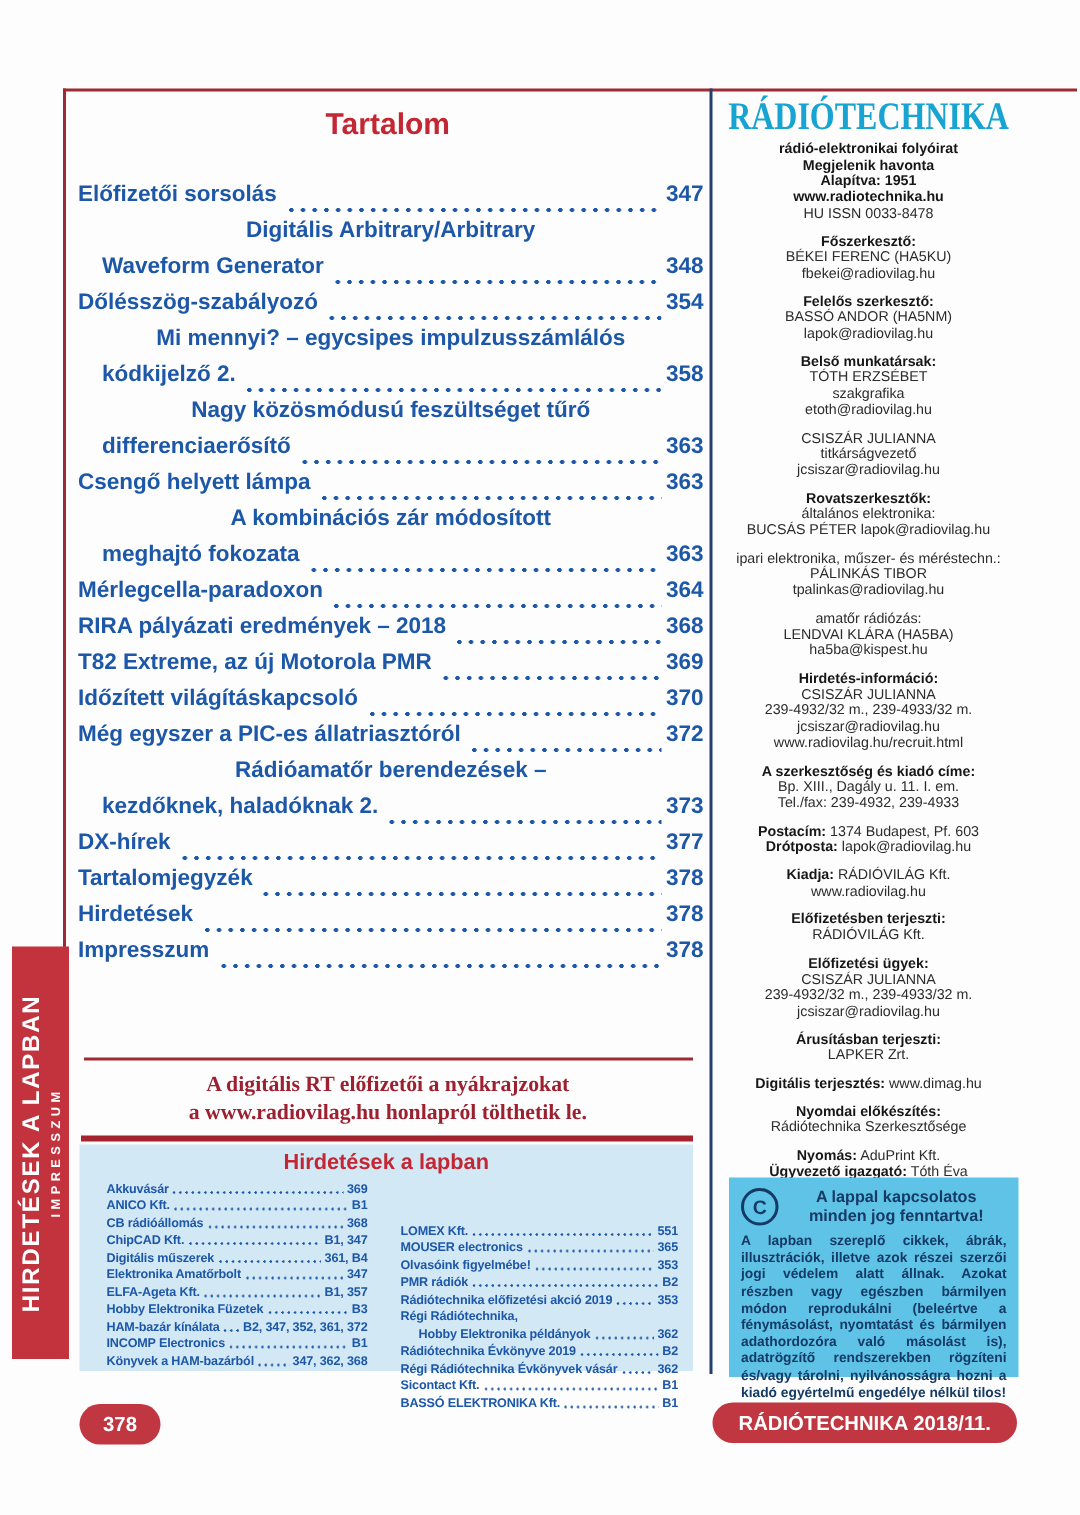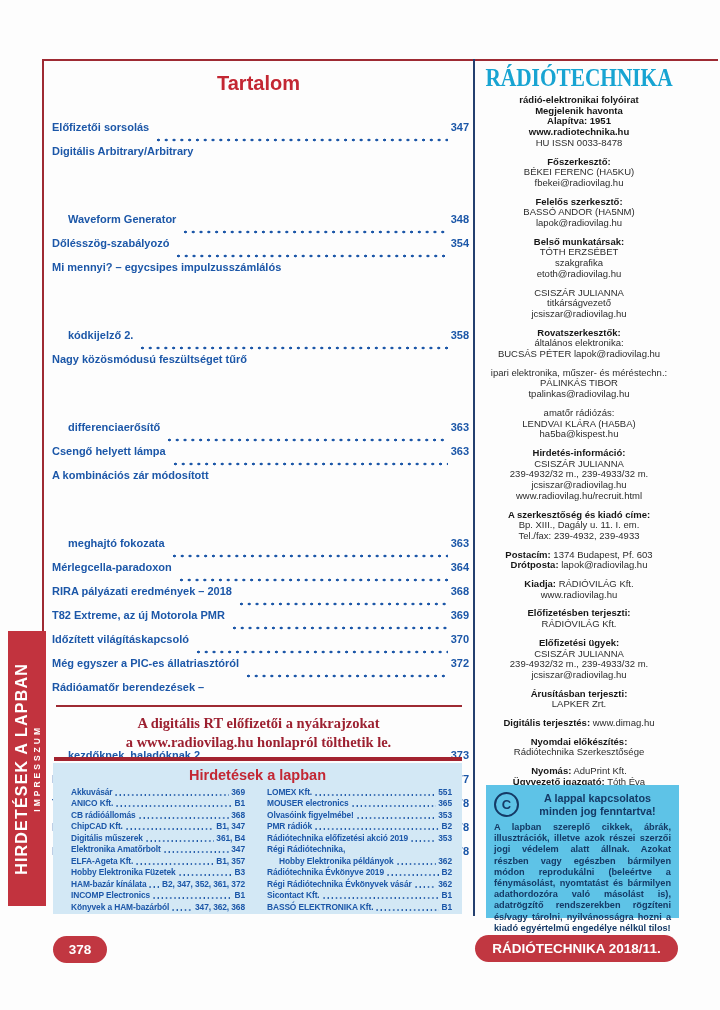--- a/index.html
+++ b/index.html
@@ -17,37 +17,37 @@
   .red-bar{position:absolute;left:8px;top:631px;width:38px;height:275px;background:#c2333e;
            display:flex;flex-direction:row;align-items:center;justify-content:center;gap:1px;}
   .vert{writing-mode:vertical-rl;transform:rotate(180deg);color:#fff;font-weight:bold;white-space:nowrap;}
   .vert-main{font-size:16px;letter-spacing:1.2px;}
   .vert-sub{font-size:8.5px;letter-spacing:3px;}
 
   
   .toc{position:absolute;left:44px;top:62px;width:429px;}
   .toc-title{font-size:20px;font-weight:bold;color:#c32733;text-align:center;margin:10px 0 26px 0;}
   .toc-row{display:flex;align-items:baseline;height:24px;padding:0 4px 0 8px;
-           color:#1c57a8;font-weight:bold;font-size:11px;}
-  .toc-row.indent{padding-left:24px;margin-top:44px;}
+           color:#1c57a8;font-weight:bold;font-size:15px;justify-content:center;}
+  .toc-row.indent{padding-left:24px;}
   .leader{flex:1;align-self:flex-end;height:4px;margin:0 2px 3px 7px;min-width:6px;
           background-image:radial-gradient(circle at 2.2px 2px, #1c57a8 1.35px, rgba(0,0,0,0) 1.6px);
           background-size:7.8px 4px;background-repeat:repeat-x;}
   .toc-page{margin-left:1px;}
 
   
   .note{position:absolute;left:44px;top:714px;width:429px;text-align:center;
         font-family:"Liberation Serif",serif;font-weight:bold;font-size:14.5px;line-height:19px;color:#9c2030;}
 
   
   .ads-box{position:absolute;left:53px;top:763px;width:409px;height:151px;background:#d3e8f5;box-sizing:border-box;}
   .ads-title{color:#c32733;font-weight:bold;font-size:14.5px;text-align:center;margin-top:4px;}
   .ads-cols{display:flex;padding:3px 10px 0 18px;gap:22px;}
   .ads-col{width:174px;}
-  .ads-col.right{flex:1;}
+  .ads-col.right{flex:1;margin-top:28px;}
   .ad-row{display:flex;align-items:center;height:11.5px;color:#1c57a8;font-weight:bold;
           font-size:8.4px;letter-spacing:-0.1px;white-space:nowrap;}
   .ad-row.indent{padding-left:12px;}
   .leader2{flex:1;align-self:flex-end;height:2.4px;margin:0 1px 1.5px 3px;min-width:3px;
            background-image:radial-gradient(circle at 1.1px 1.2px, #1c57a8 0.8px, rgba(0,0,0,0) 1px);
            background-size:4.2px 2.4px;background-repeat:repeat-x;}
 
   
   .masthead{position:absolute;left:460px;top:64px;width:238px;text-align:center;color:#2c2c2c;}
   .logo{color:#18a4d2;font-family:"Liberation Serif",serif;font-weight:bold;font-size:26px;

